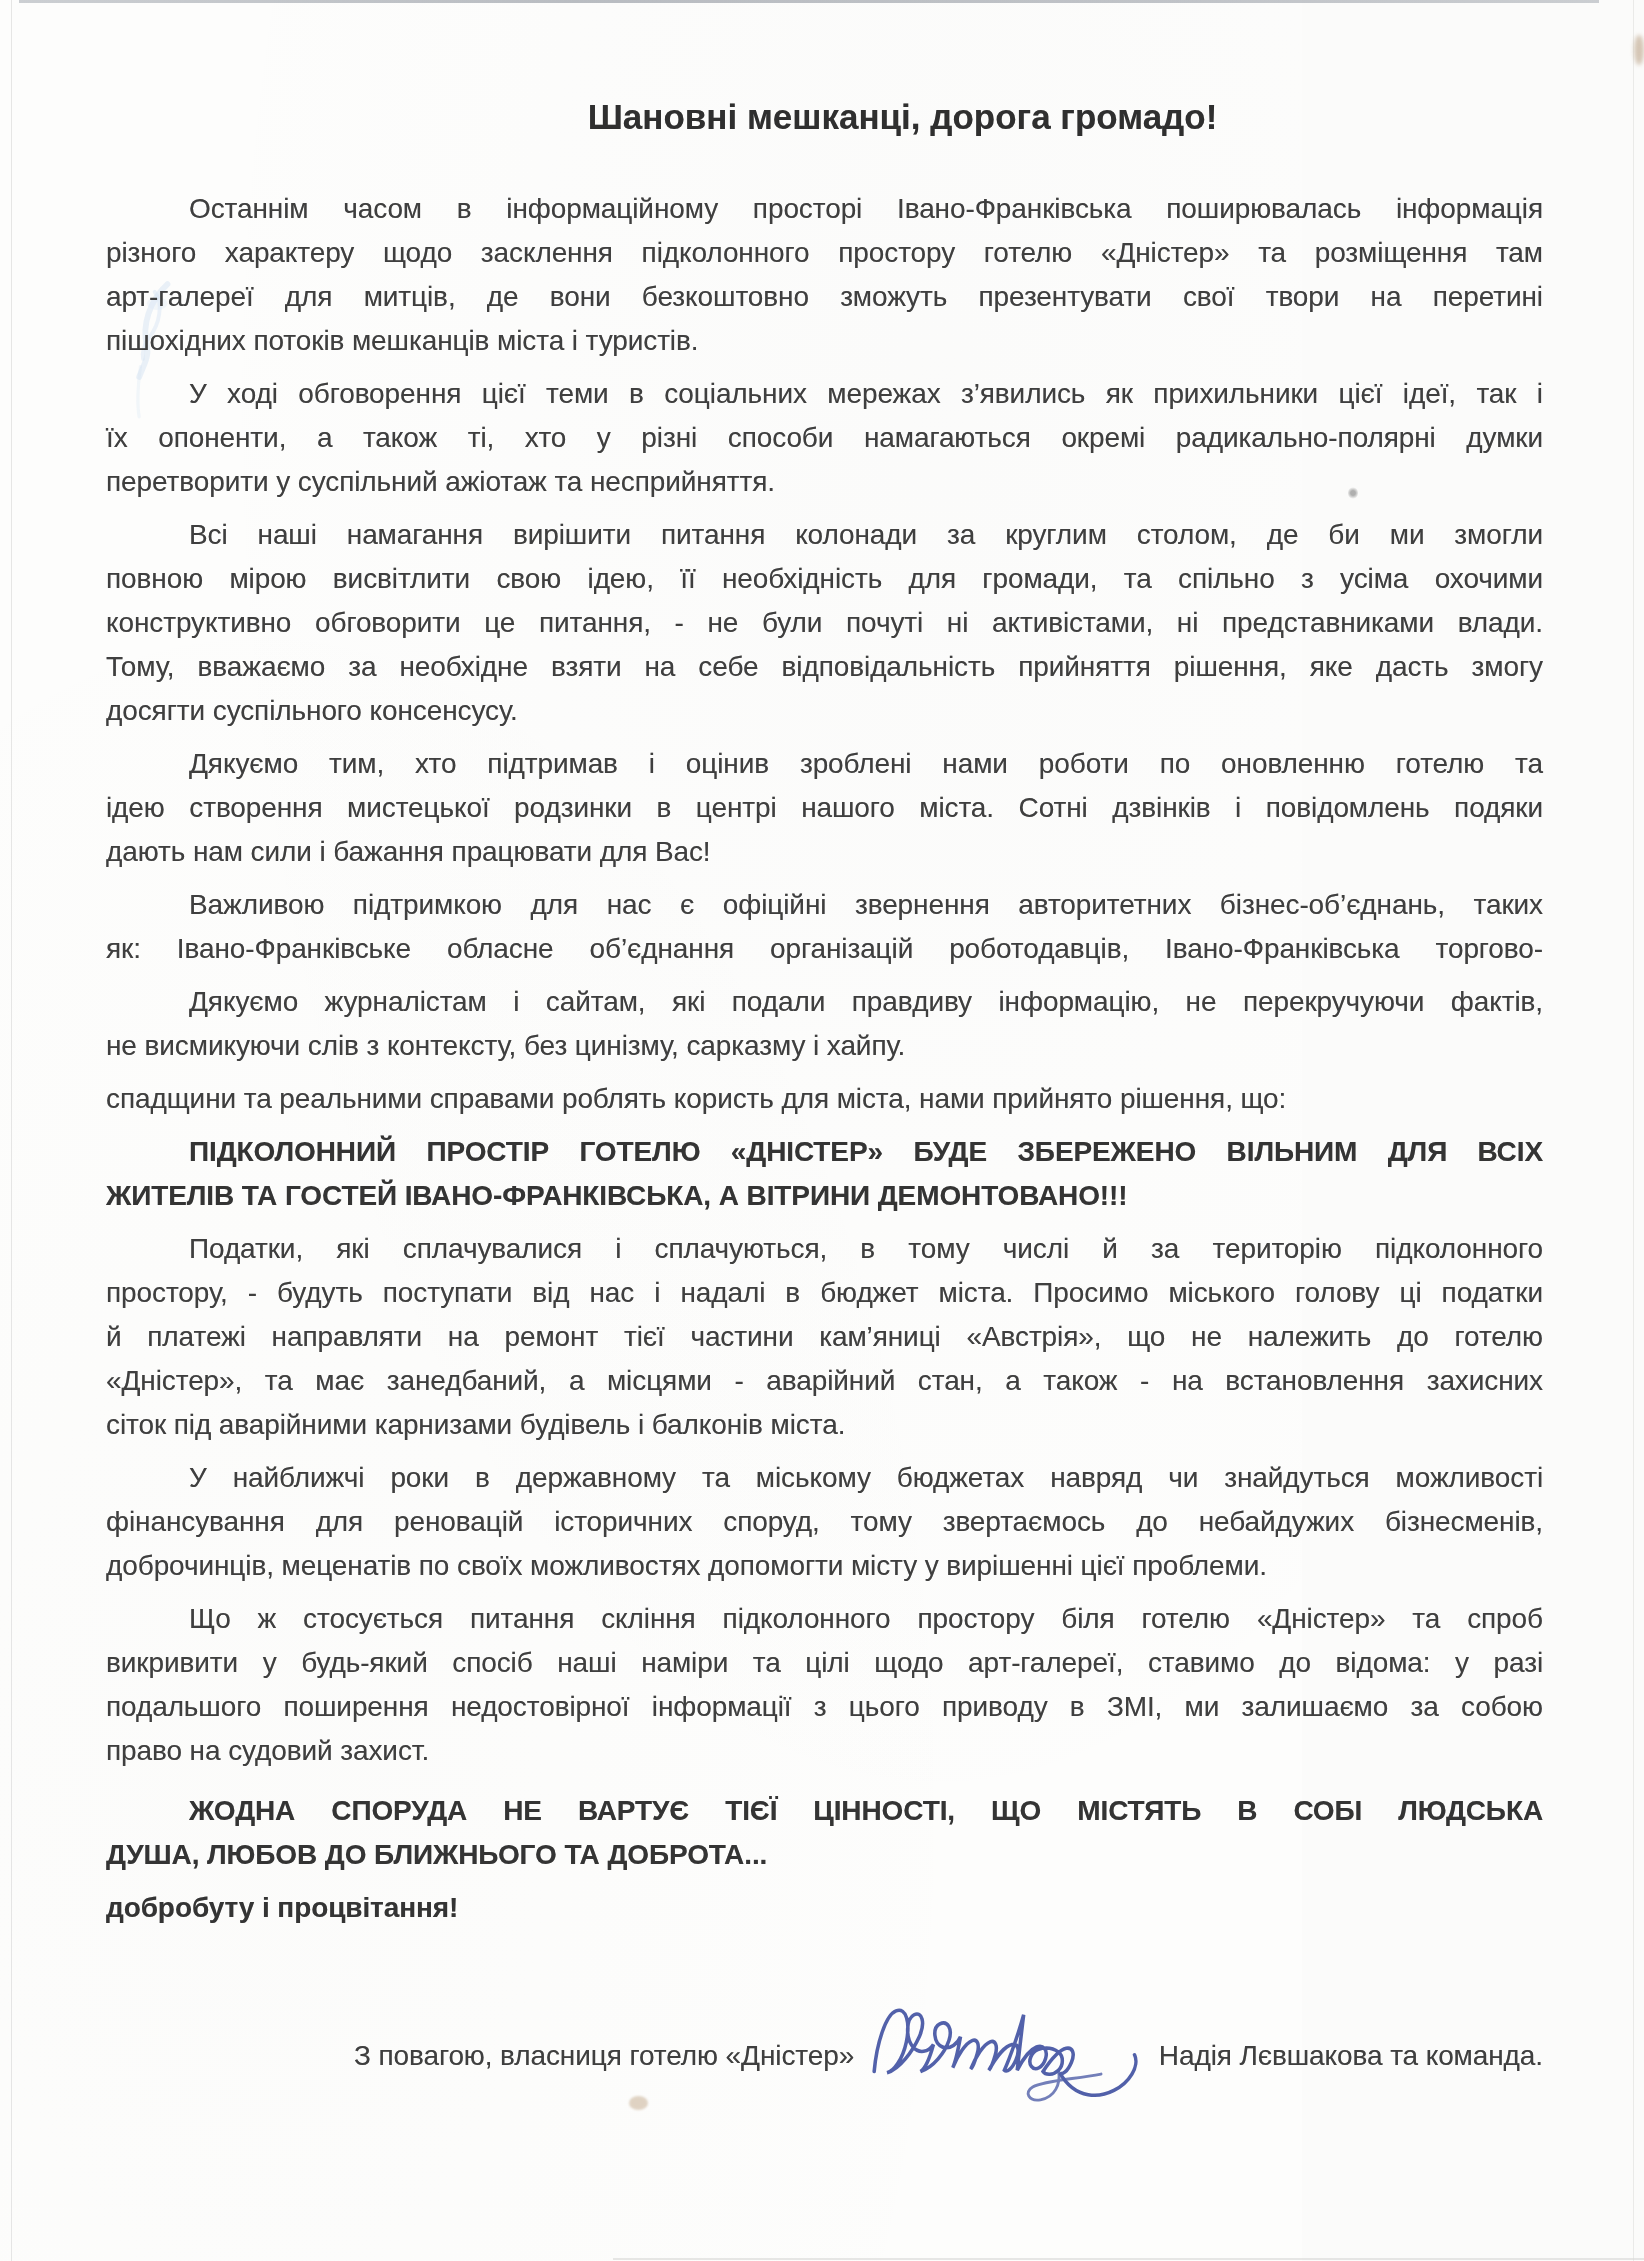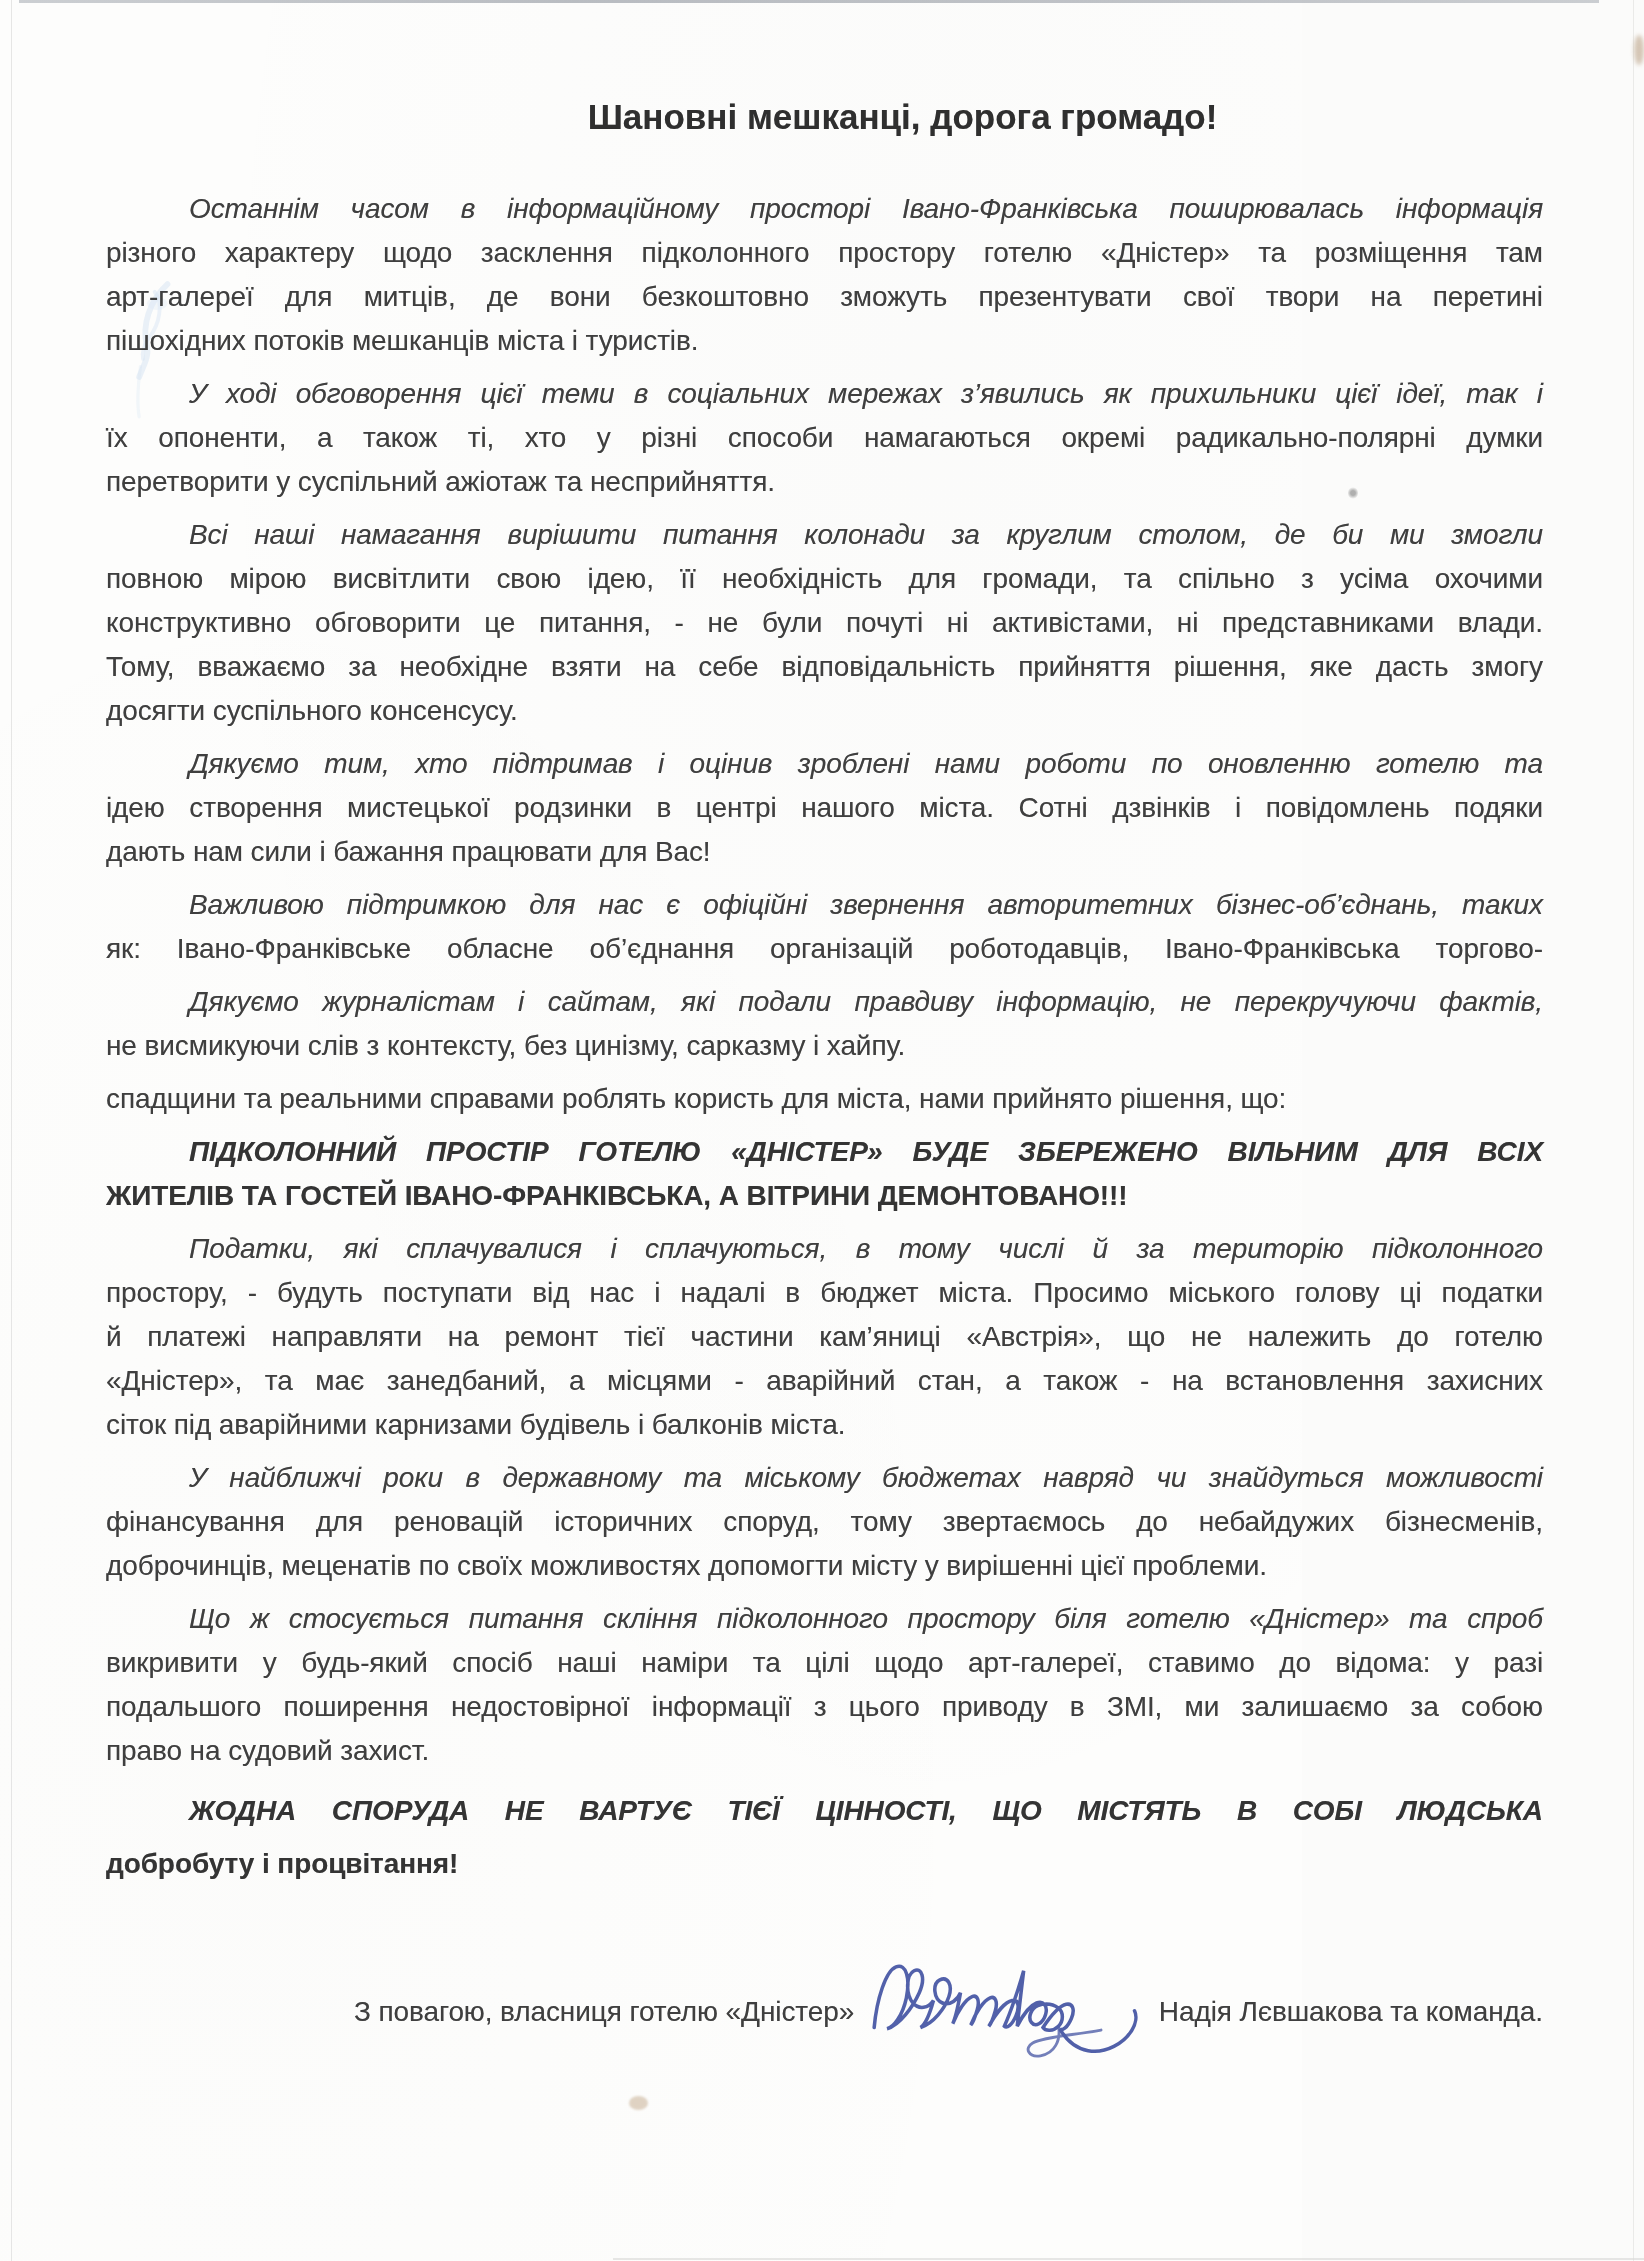--- a/index.html
+++ b/index.html
@@ -70,21 +70,21 @@
     text-shadow: 0 0 0.5px rgba(63,63,63,0.45);
   }
   .paragraph { margin: 0 0 9px 0; }
   .paragraph.gap { margin-top: 15.5px; }
   .paragraph.bold-caps, .paragraph.bold {
     font-weight: bold; color: #343434;
     text-shadow: 0 0 0.5px rgba(52,52,52,0.4);
   }
   .line { text-align: justify; text-align-last: justify; }
   .line.last { text-align-last: left; }
-  .line.first { text-indent: 83px; font-style: italic; }
+  .line.first { text-indent: 83px; }
   
   .signature {
     margin-top: 59px;
     padding-left: 83px;
     font-size: 28px; line-height: 44px;
     white-space: nowrap;
     text-align: right;
   }
   .signature .ink-svg {
     display: inline-block;
@@ -170,20 +170,21 @@
         <div class="line last">доброчинців, меценатів по своїх можливостях допомогти місту у вирішенні цієї проблеми.</div>
       </div>
       <div class="paragraph normal">
         <div class="line first">Що ж стосується питання скління підколонного простору біля готелю «Дністер» та спроб</div>
         <div class="line">викривити у будь-який спосіб наші наміри та цілі щодо арт-галереї, ставимо до відома: у разі</div>
         <div class="line">подальшого поширення недостовірної інформації з цього приводу в ЗМІ, ми залишаємо за собою</div>
         <div class="line last">право на судовий захист.</div>
       </div>
       <div class="paragraph bold-caps gap">
         <div class="line first">ЖОДНА СПОРУДА НЕ ВАРТУЄ ТІЄЇ ЦІННОСТІ, ЩО МІСТЯТЬ В СОБІ ЛЮДСЬКА</div>
+        <div class="line last">ДУША, ЛЮБОВ ДО БЛИЖНЬОГО ТА ДОБРОТА...</div>
       </div>
       <div class="paragraph bold">
         <div class="line last">добробуту і процвітання!</div>
       </div>
       <div class="signature"><span>З повагою, власниця готелю «Дністер»</span><svg class="ink-svg" viewBox="0 0 460 180" xmlns="http://www.w3.org/2000/svg">
           <g fill="none" stroke="#3a4b9e" stroke-width="5.5" stroke-linecap="round" opacity="0.88">
             <path d="M20,128 C24,84 38,40 54,34 C70,28 76,52 70,82 C64,110 50,128 40,130 C60,124 80,96 90,74 C100,52 94,34 82,40 C70,46 68,74 80,90 C90,101 104,98 112,86 C106,108 98,124 92,128 C112,122 130,98 136,80 C142,62 134,48 122,54 C110,60 112,84 126,90 C138,95 150,84 154,74 C150,96 146,114 142,122 C150,102 162,84 172,80 C180,77 184,86 180,100 C176,114 172,122 170,124 C178,104 190,86 200,82 C208,79 212,88 208,102 C204,116 200,124 198,126 C210,104 224,88 234,86 C244,84 246,96 240,110 C234,124 226,130 222,126 C232,104 246,62 252,40 C248,72 244,108 242,126 C250,110 262,94 272,90 C282,86 290,94 286,108 C282,122 270,128 264,120 C258,112 264,98 274,94 C286,90 298,92 306,98 C314,104 314,118 306,126 C298,134 286,134 282,128 C294,110 308,94 318,92 C328,90 332,100 326,114 C320,128 312,134 308,130 C316,144 330,160 352,164 C380,169 408,152 420,132 C426,122 428,110 424,102"></path>
             <path d="M306,126 C310,148 300,168 278,172 C260,175 252,160 266,152 C284,142 330,140 372,132" stroke-width="4.5" opacity="0.8"></path>
           </g>
         </svg><span>Надія Лєвшакова та команда.</span></div>

